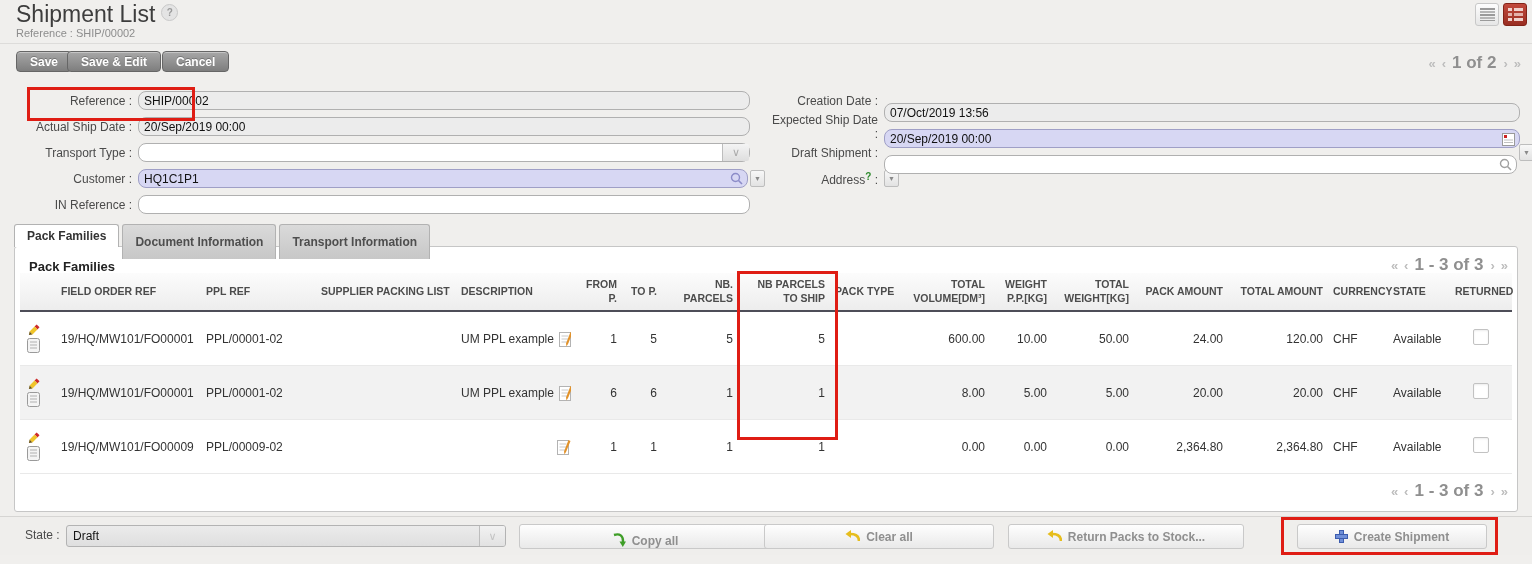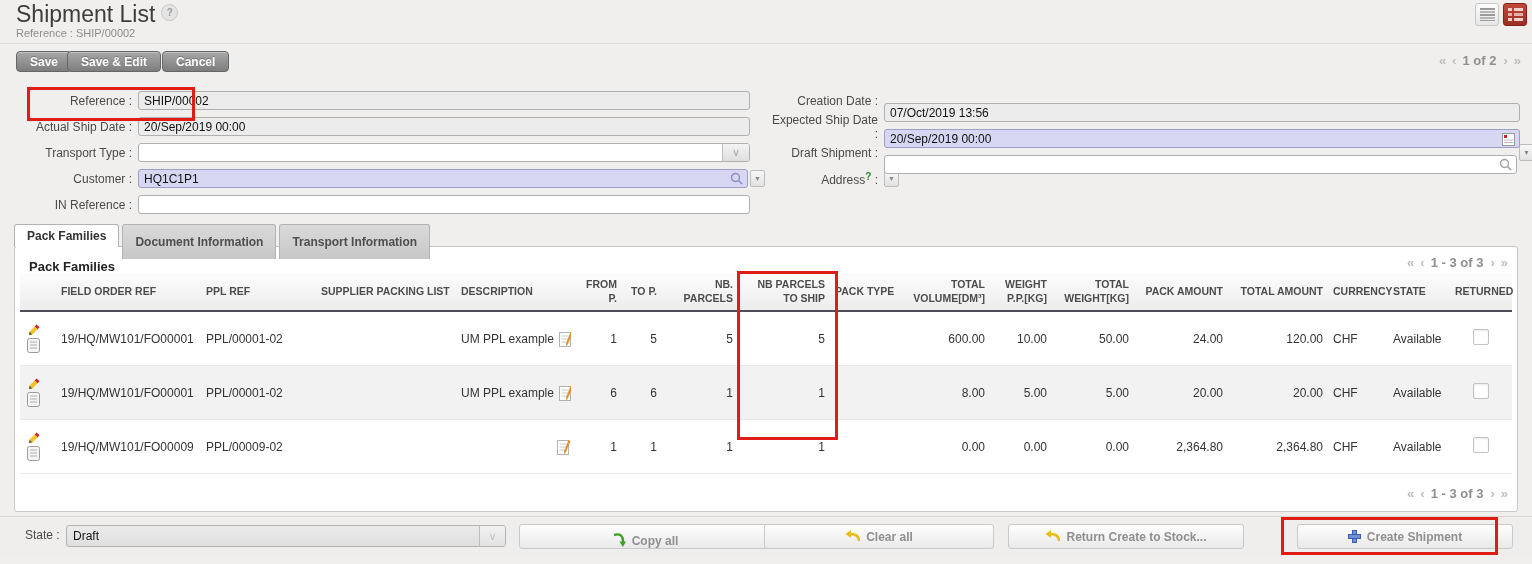--- a/index.html
+++ b/index.html
@@ -17,33 +17,33 @@
             display:flex;align-items:center;justify-content:center;}
   .view-btn.list{right:33px;background:linear-gradient(#fdfdfd,#e6e6e6);border:1px solid #c8c8c8;}
   .view-btn.form{right:5px;background:linear-gradient(#c1493c,#9a2e22);border:1px solid #832318;}
 
   
   .btn-gray{position:absolute;top:51px;height:21px;box-sizing:border-box;padding:0 13px;
             background:linear-gradient(#a7a7a7,#7e7e7e);border:1px solid #666;border-radius:4px;
             color:#fff;font-size:12px;font-weight:bold;display:flex;align-items:center;
             text-shadow:0 -1px 0 rgba(0,0,0,.25);box-shadow:inset 0 1px 0 rgba(255,255,255,.35);}
   .pager{display:flex;align-items:center;gap:7px;font-size:13px;font-weight:bold;color:#bdbdbd;}
-  .pager .pg-count{color:#8f8f8f;font-size:13px;}
+  .pager .pg-count{color:#8f8f8f;font-size:17px;}
   .pager .pg-arrow{letter-spacing:-1px;}
   #pager-main{position:absolute;top:53px;right:12px;}
 
   
   .fcol{position:absolute;top:90px;}
   .fcol.left{left:0;width:766px;}
   .fcol.right{left:766px;width:766px;}
   .frow{display:flex;align-items:center;height:21px;margin-bottom:5px;}
   .flabel{font-size:12px;color:#4a4a4a;text-align:right;flex:0 0 auto;padding-right:6px;}
   .fcol.left .flabel{width:132px;}
   .fcol.right .flabel{width:112px;}
-  .ffield{flex:1;height:19px;border:1px solid #b0b0b0;border-radius:3px;background:#fff;
+  .ffield{flex:1;height:19px;border:1px solid #b0b0b0;border-radius:8px;background:#fff;
           font-size:12px;color:#111;display:flex;align-items:center;padding:0 5px;
           position:relative;box-sizing:border-box;}
   .fcol.left .ffield{margin-right:16px;}
   .fcol.right .ffield{margin-right:12px;margin-top:24px;}
   .ffield.readonly{background:#ececec;}
   .ffield.lavender{background:#d7d7f3;border-color:#9f9fc6;}
   .ffield.short{margin-right:2px !important;}
   .mini-arrow{flex:0 0 auto;width:13px;height:15px;border:1px solid #bdbdbd;border-radius:2px;
               background:linear-gradient(#f8f8f8,#e2e2e2);display:flex;align-items:center;
               justify-content:center;font-size:7px;color:#8a8a8a;margin-right:1px;}
@@ -448,23 +448,23 @@
         <path d="M14,11 C14,5 9,4 5,4" fill="none" stroke="#e6bd1d" stroke-width="2.6"></path>
         <polygon points="6,0 6,8 0.5,4" fill="#e6bd1d"></polygon>
       </svg>
       <span>Clear all</span>
     </div>
     <div class="fbtn" style="left:1008px;width:236px;">
       <svg width="15" height="13">
         <path d="M14,11 C14,5 9,4 5,4" fill="none" stroke="#e6bd1d" stroke-width="2.6"></path>
         <polygon points="6,0 6,8 0.5,4" fill="#e6bd1d"></polygon>
       </svg>
-      <span>Return Create to Stock...</span>
-    </div>
-    <div class="fbtn" style="left:1297px;width:216px;">
+      <span>Return Packs to Stock...</span>
+    </div>
+    <div class="fbtn" style="left:1297px;width:190px;">
       <svg width="13" height="13">
         <rect x="4.5" y="0.5" width="4" height="12" fill="#6f8fd8" stroke="#3c5cae"></rect>
         <rect x="0.5" y="4.5" width="12" height="4" fill="#6f8fd8" stroke="#3c5cae"></rect>
       </svg>
       <span>Create Shipment</span>
     </div>
   </div>
 
   <div class="ann" id="ann-reference"></div>
   <div class="ann" id="ann-ship-col"></div>

